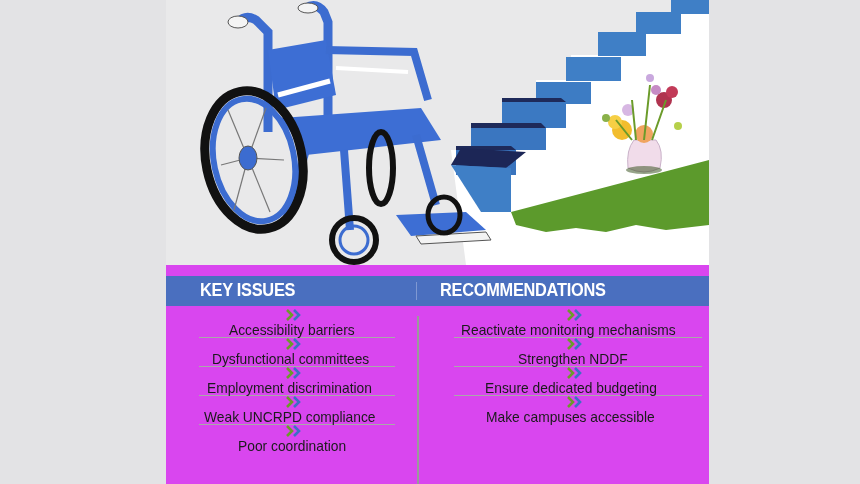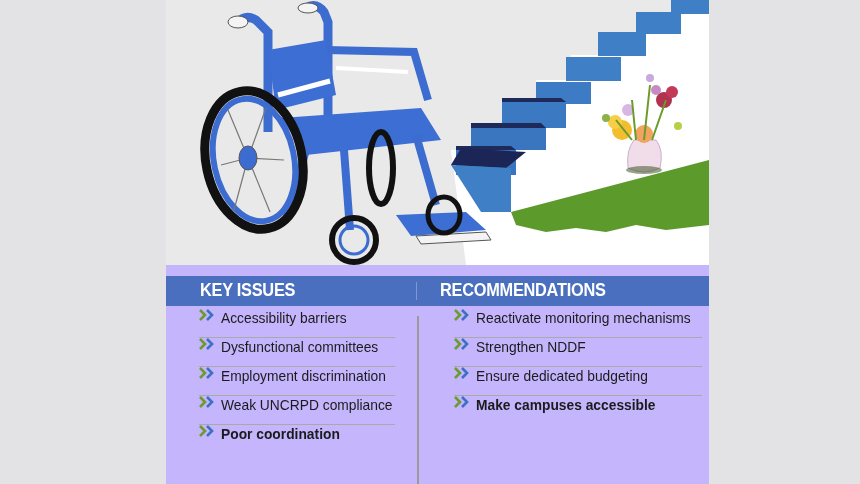--- a/index.html
+++ b/index.html
@@ -4,21 +4,21 @@
 <style>
   html, body { margin: 0; padding: 0; }
   body {
     width: 860px; height: 484px; overflow: hidden;
     background: #e3e3e5;
     font-family: "DejaVu Sans", sans-serif;
     position: relative;
   }
   .panel {
     position: absolute; left: 166px; top: 0; width: 543px; height: 484px;
-    background: #c4b5fd;
+    background: #d946ef;
   }
   .illustration {
     position: absolute; left: 0; top: 0; width: 543px; height: 265px;
     background: #e9e9ea; overflow: hidden;
   }
   .illustration svg { position: absolute; left: 0; top: 0; }
   .header-bar {
     position: absolute; left: 0; top: 276px; width: 543px; height: 30px;
     background: #4a6fbf;
   }
@@ -33,24 +33,24 @@
     background: #7f98d2;
   }
   .col-divider {
     position: absolute; left: 251px; top: 316px; width: 2px; height: 168px;
     background: #9a9a9a;
   }
   .list { position: absolute; top: 309px; list-style: none; margin: 0; padding: 0; }
   .list.left { left: 33px; width: 196px; }
   .list.right { left: 288px; width: 248px; }
   .list-item {
-    position: relative; height: 29px; display: flex; align-items: flex-start;
-    border-bottom: 1px solid #a9a9a9; box-sizing: border-box;
-  }
-  .list-item:last-child { border-bottom: none; font-weight: bold; }
+    position: relative; height: 29px; display: flex; align-items: center;
+    border-bottom: 1px solid #a9a9a9; box-sizing: border-box; flex-direction: column;
+  }
+  .list-item:last-child { border-bottom: none; }
   .bullet { width: 16px; height: 12px; margin-right: 6px; flex: 0 0 auto; }
   .item-text {
     font-family: "Liberation Sans", sans-serif; font-size: 15px; color: #1b1b1b;
     white-space: nowrap; transform: scaleX(0.92); transform-origin: left center;
   }
 </style>
 </head>
 <body>
 
 <div class="panel">

